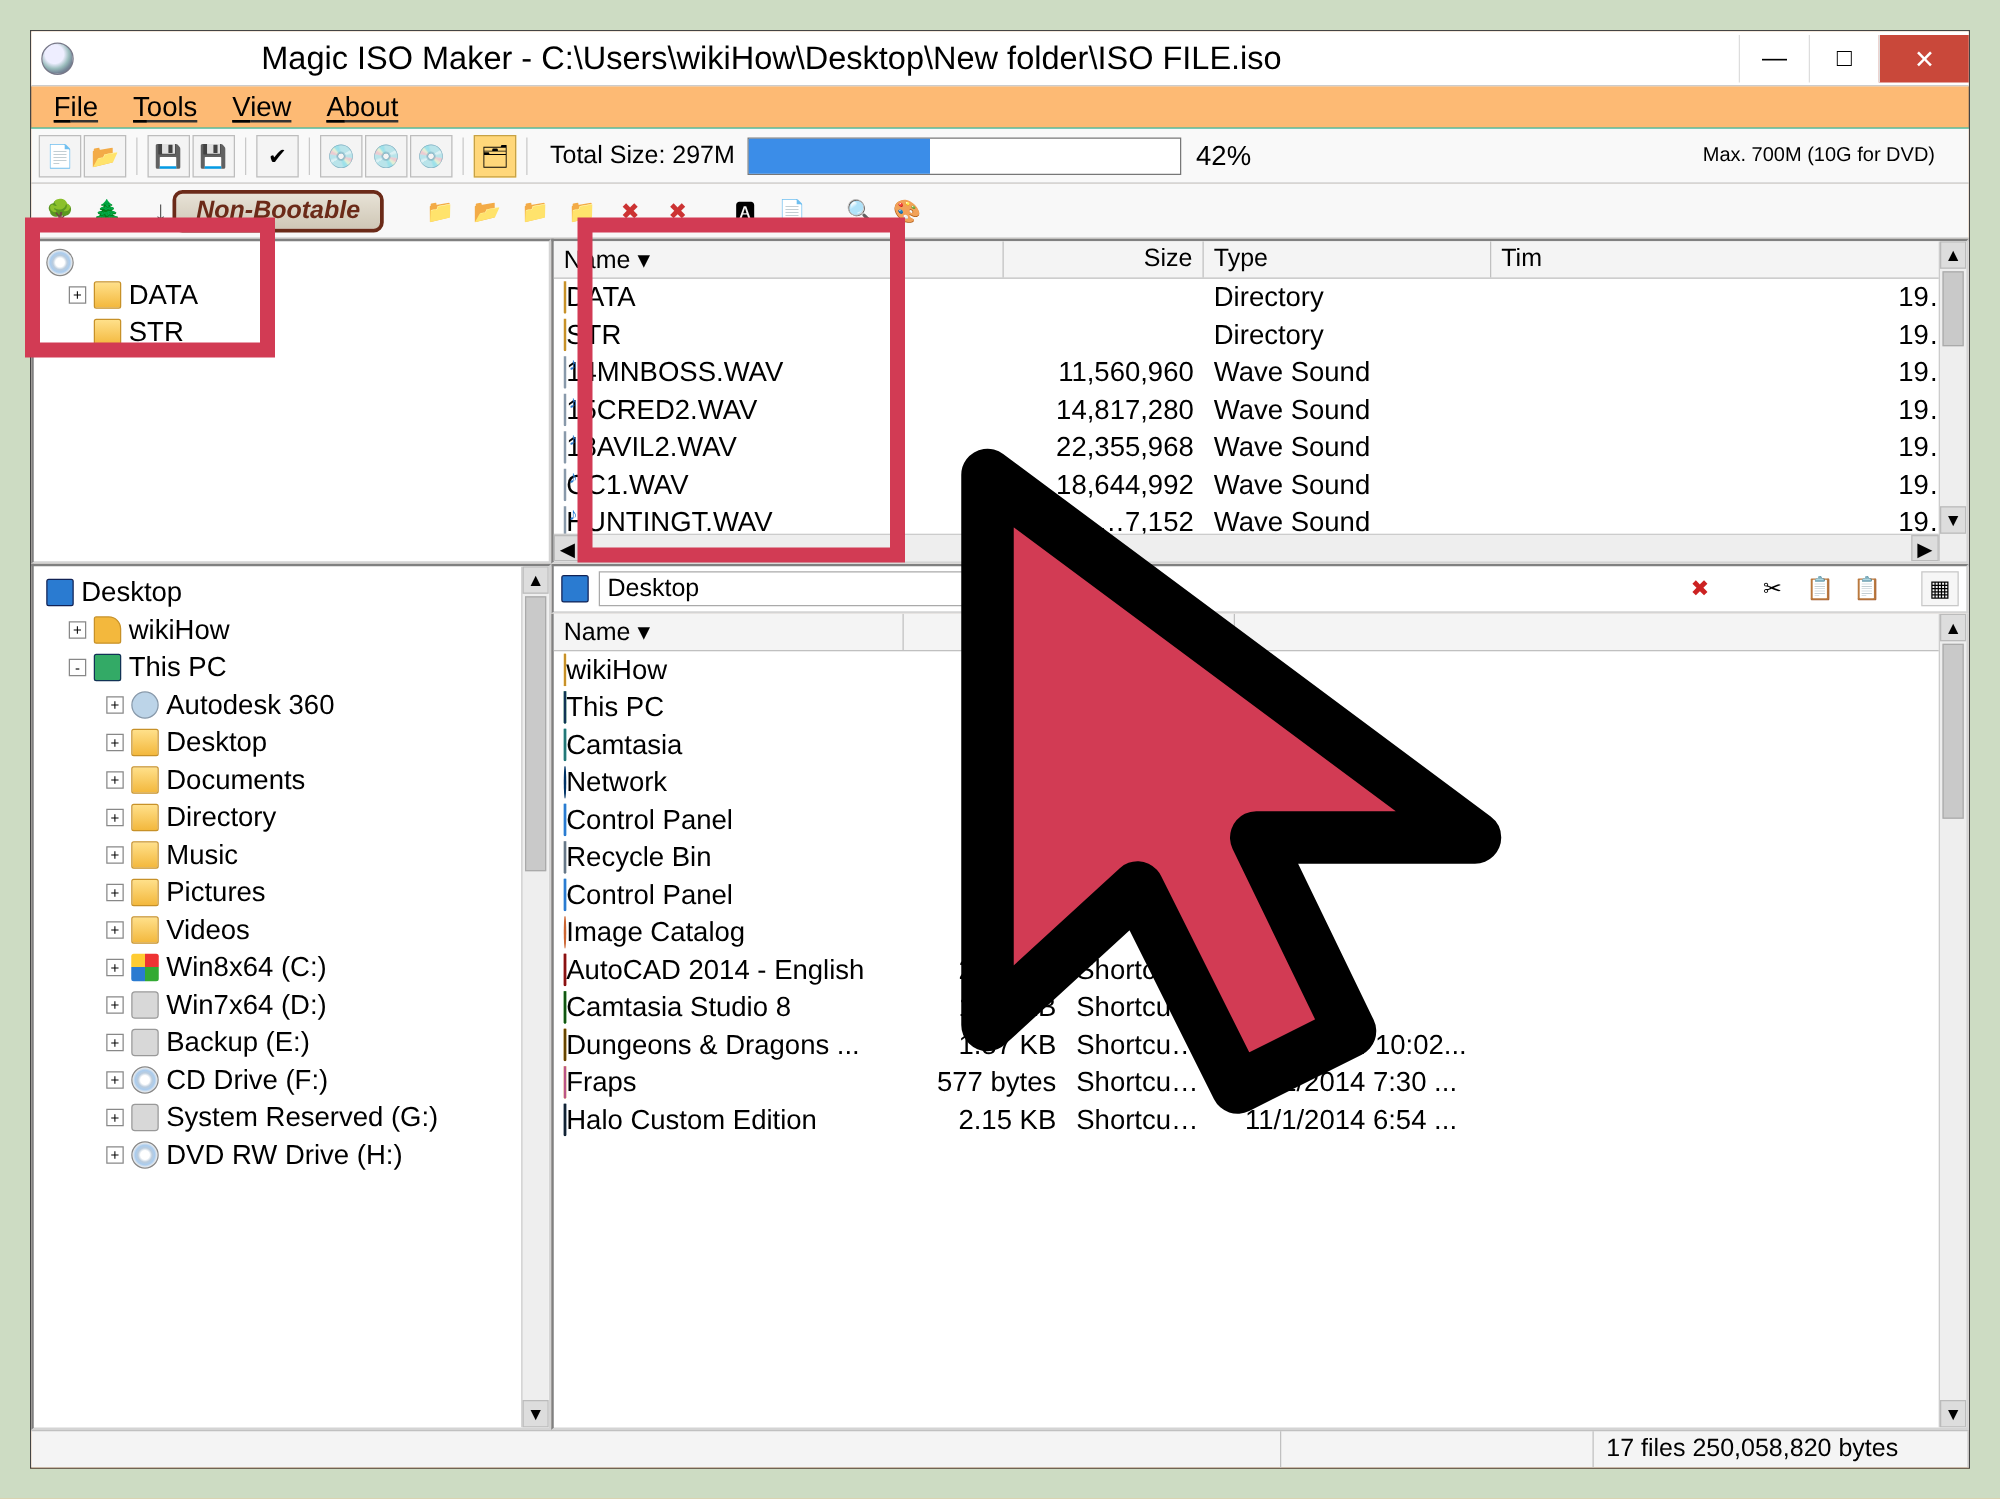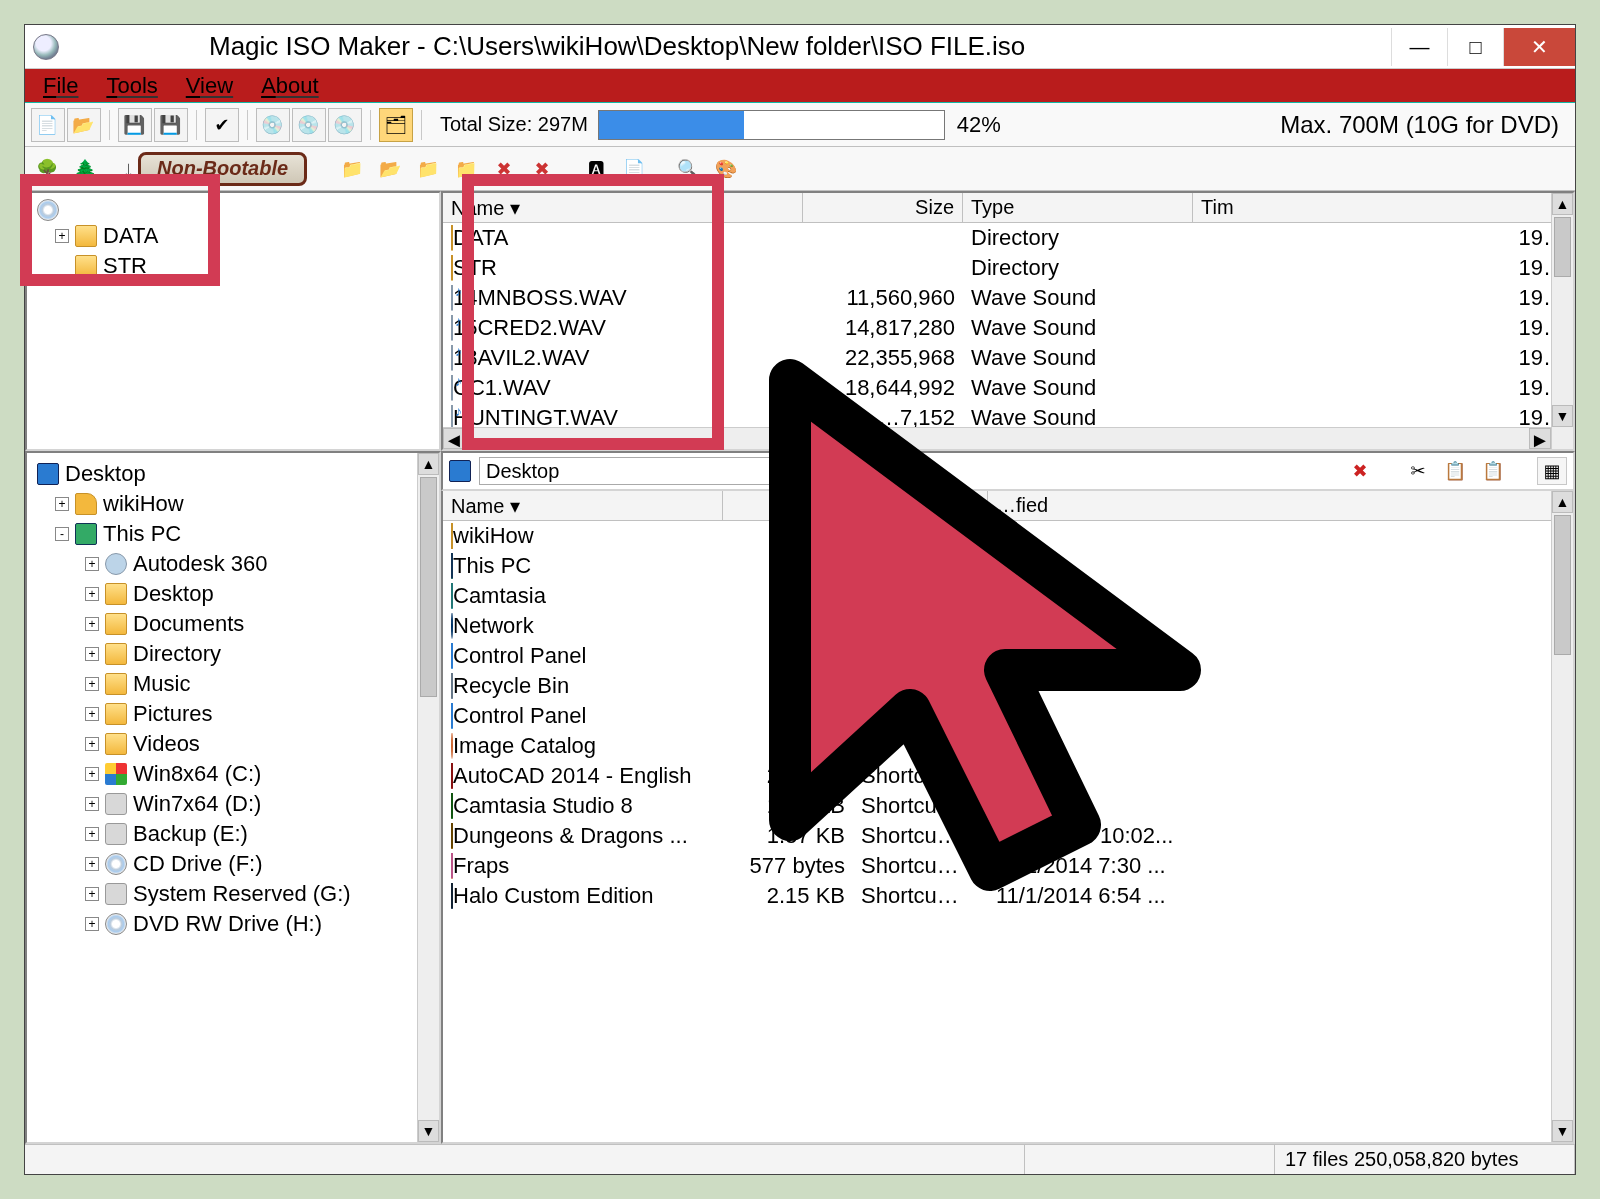--- a/index.html
+++ b/index.html
@@ -11,21 +11,21 @@
     color: #000;
     width: 1600px;
     height: 1199px;
     padding: 24px;
     position: relative;
     overflow: hidden;
   }
   .window {
     position: absolute;
     left: 24px; top: 24px; right: 24px; bottom: 24px;
-    background: #b91c1c;
+    background: #fdba74;
     border: 1px solid #444;
     display: flex;
     flex-direction: column;
   }
   
   .titlebar {
     height: 44px;
     background: #fff;
     border-bottom: 1px solid #ccc;
     display: flex;
@@ -65,21 +65,21 @@
   }
   .tbtn.active { background:#ffd77a; border-color:#c7a245; }
   .tsep { width: 1px; height: 30px; background:#c9c9c9; margin: 0 6px; }
   .size-label { margin-left: 10px; font-size: 20px; }
   .size-bar {
     margin-left: 8px; width: 347px; height: 30px; border: 1px solid #777;
     background: #fff; position: relative;
   }
   .size-bar .fill { position:absolute; left:0; top:0; bottom:0; width:42%; background:#3b8de8; }
   .size-pct { margin-left: 6px; width: 200px; font-size:22px; text-align:left; padding-left:4px;}
-  .size-max { margin-left: auto; margin-right: 10px; font-size: 24px; }
+  .size-max { margin-left: auto; margin-right: 21px; font-size: 16px; }
 
   
   .toolbar2 { height: 44px; border-bottom:1px solid #c0c0c0; display:flex; align-items:center; padding:0 6px; gap:4px; background:#f8f8f8; position:relative; }
   .nonboot {
     height: 34px; padding: 0 16px; border-radius: 8px;
     background: linear-gradient(#e7e2d6,#cfc7b6);
     border: 3px solid #6b2a18; color:#6b2a18; font-weight:bold; font-style:italic;
     display:flex; align-items:center; font-size:20px;
   }
 
@@ -427,21 +427,20 @@
         <div class="pane" style="flex:1;border-top:none">
           <div class="listhdr">
             <div class="col br-col-name">
               <span>Name ▾</span>
             </div>
             <div class="col br-col-size">
               <span class="smallcursor">↖</span>&nbsp;
               <span>Size</span>
             </div>
             <div class="col br-col-type"></div>
-            <div class="col br-col-mod">…fied</div>
           </div>
           <div class="filelist" id="browser-rows">
               <div class="frow">
                 <div class="c br-col-name"><span class="ico user"></span> <span>wikiHow</span></div>
                 <div class="c br-col-size"></div>
                 <div class="c br-col-type"></div>
                 <div class="c br-col-mod"></div>
               </div>
               <div class="frow">
                 <div class="c br-col-name"><span class="ico pc"></span> <span>This PC</span></div>

